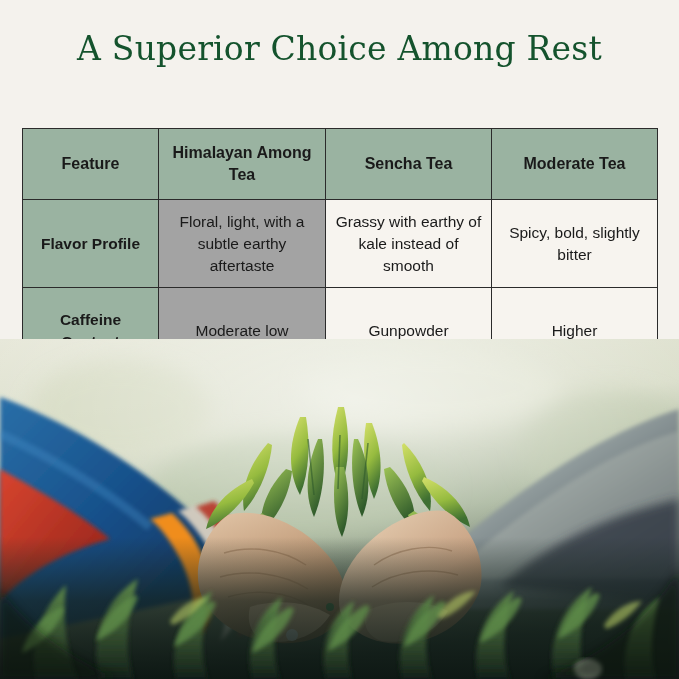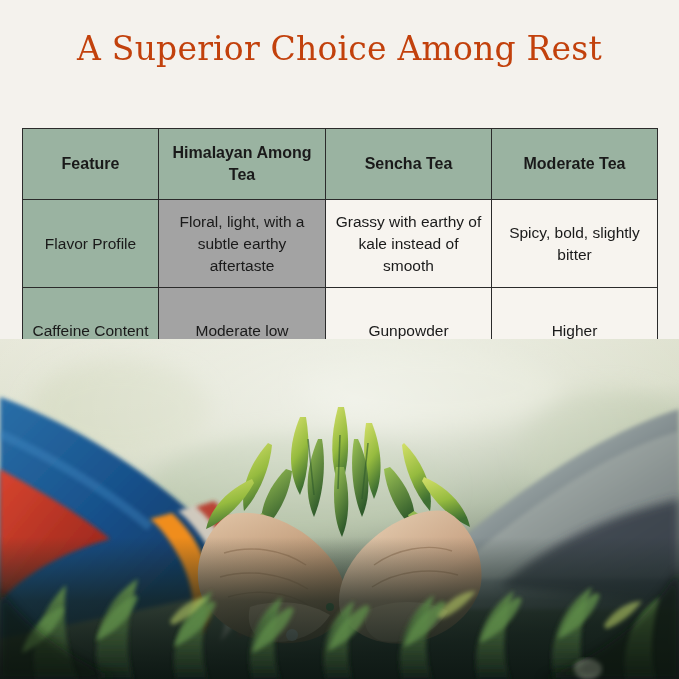--- a/index.html
+++ b/index.html
@@ -26,21 +26,21 @@
   .title {
     position: absolute;
     left: 0;
     top: 27px;
     width: 679px;
     text-align: center;
     font-family: "DejaVu Serif", "Liberation Serif", serif;
     font-size: 33px;
     font-weight: 400;
     letter-spacing: 0.2px;
-    color: #c2410c;
+    color: #14532d;
     line-height: 44px;
     white-space: nowrap;
   }
 
   
   .table-wrap {
     position: absolute;
     left: 22px;
     top: 104px;
     width: 635px;
@@ -72,21 +72,21 @@
   col.c2 { width: 166px; }
   col.c3 { width: 166px; }
 
   table.compare thead th {
     background: #9ab3a1;
     font-weight: 700;
     font-size: 16px;
   }
   table.compare tbody td.feature-cell {
     background: #9ab3a1;
-    font-weight: 400;
+    font-weight: 700;
   }
   table.compare tbody td.highlight-cell {
     background: #a3a3a3;
   }
   tr.row-flavor td { height: 79px; }
   tr.row-caffeine td { height: 77px; }
   thead tr th { height: 62px; }
 
   
   .photo {

